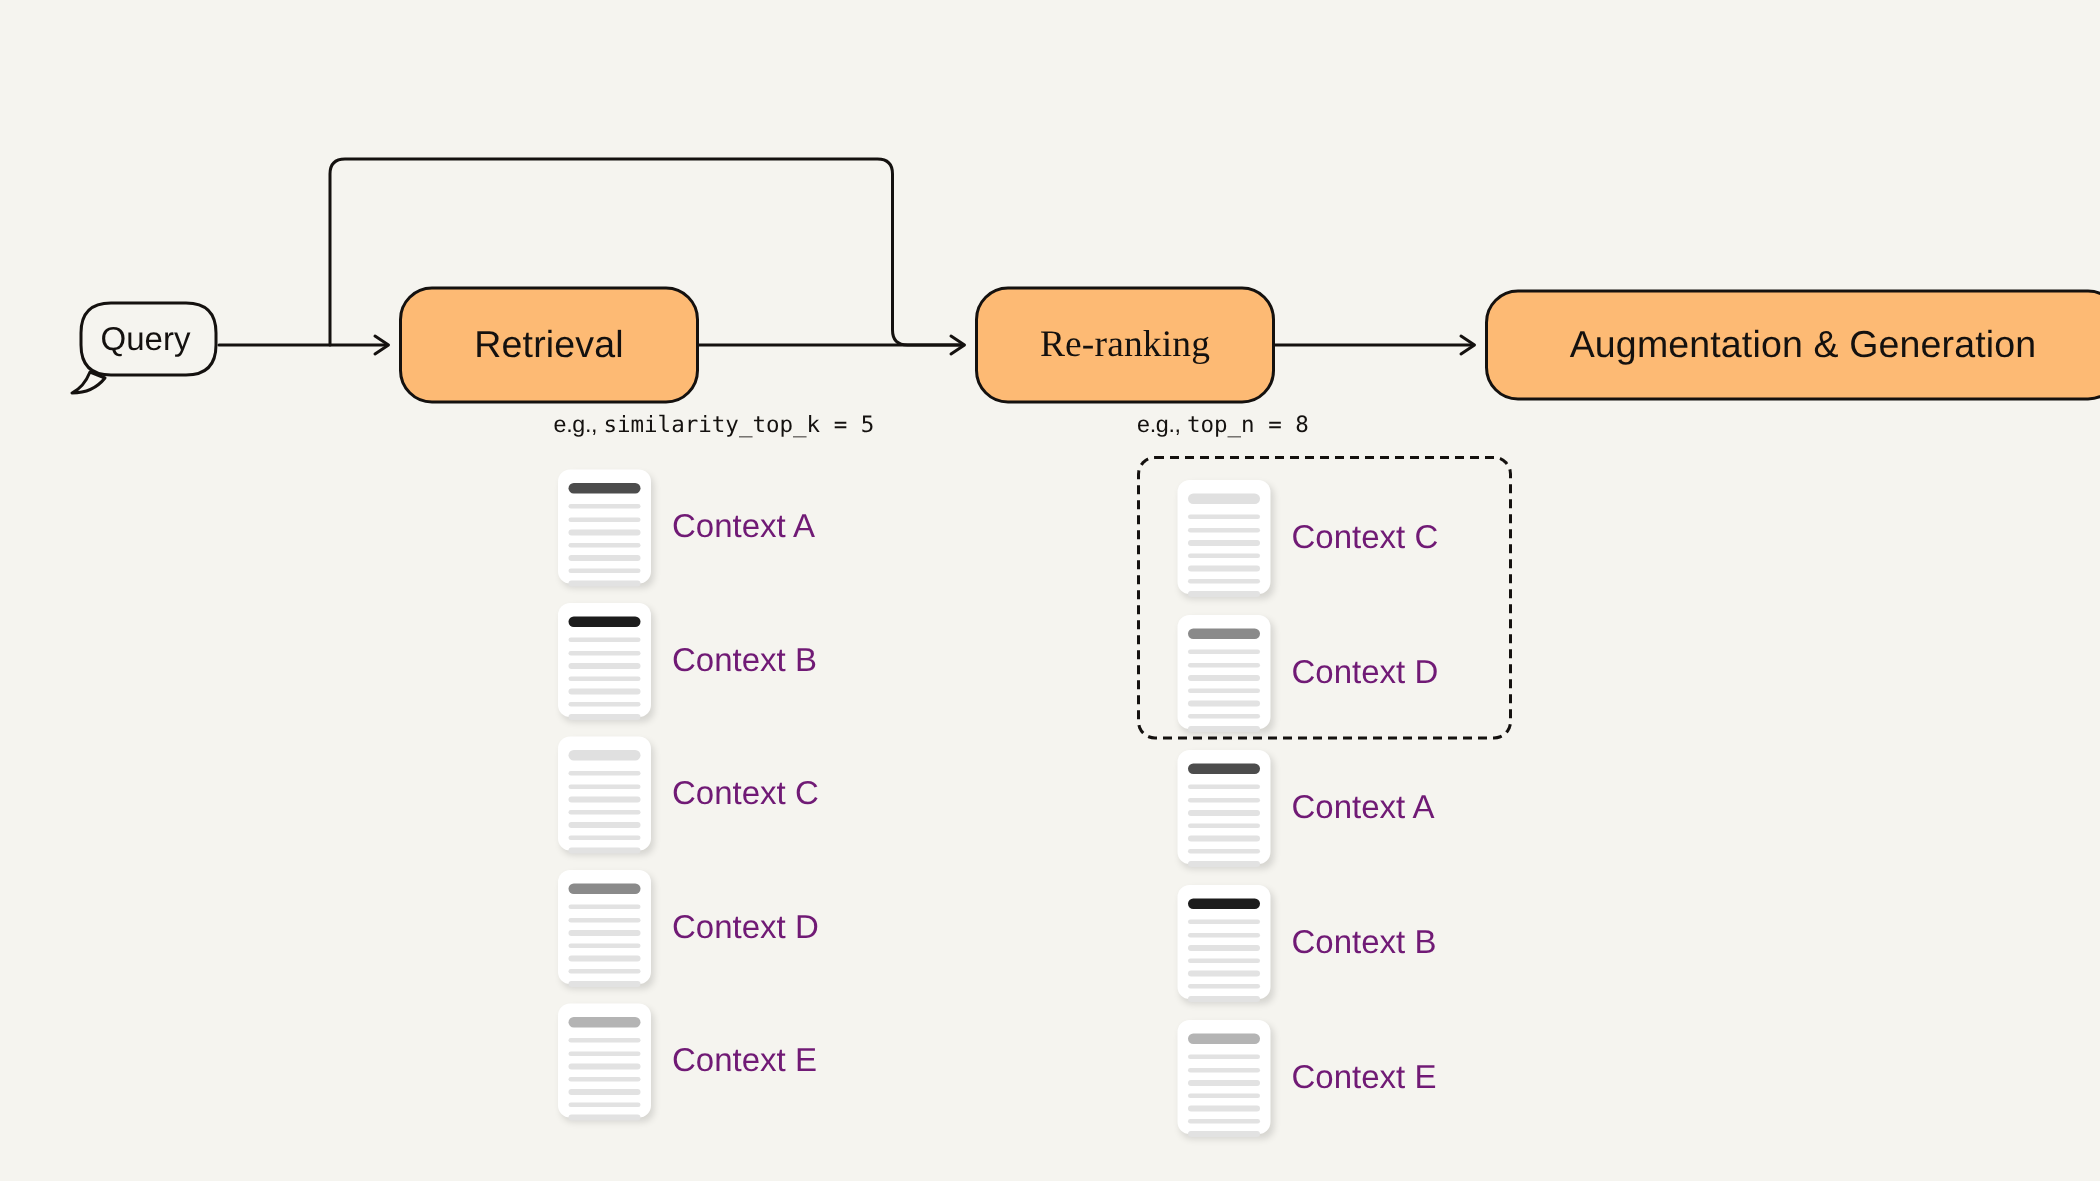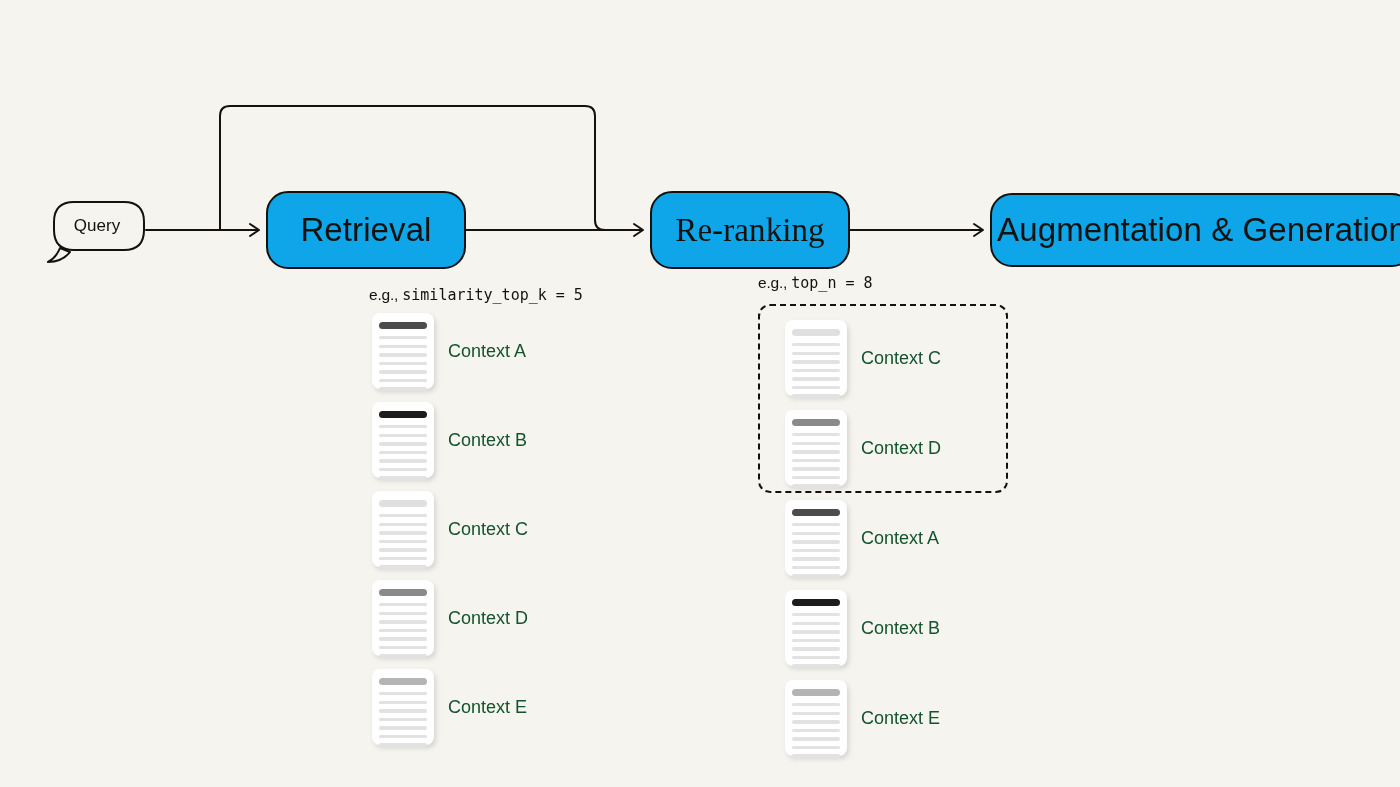--- a/index.html
+++ b/index.html
@@ -24,26 +24,26 @@
     height: 787px;
     pointer-events: none;
   }
 
   
   .stage {
     position: absolute;
     box-sizing: border-box;
     border: 2px solid #14110f;
     border-radius: 22px;
-    background: #0ea5e9;
+    background: #fdba74;
     display: flex;
     align-items: center;
     justify-content: center;
     color: #14110f;
-    font-size: 33px;
+    font-size: 25px;
     letter-spacing: 0.1px;
     white-space: nowrap;
   }
   #stage-retrieval { left: 266px; top: 191px; width: 200px; height: 78px; }
   #stage-rerank    { left: 650px; top: 191px; width: 200px; height: 78px; font-family: Liberation Serif, serif; }
   #stage-augment   { left: 990px; top: 193px; width: 424px; height: 74px; }
 
   
   #query-bubble {
     position: absolute;
@@ -52,54 +52,54 @@
     width: 94px;
     height: 48px;
   }
   #query-bubble .bubble-label {
     position: absolute;
     left: 0; top: 0;
     width: 94px; height: 48px;
     display: flex;
     align-items: center;
     justify-content: center;
-    font-size: 17px;
+    font-size: 22px;
     color: #14110f;
     z-index: 2;
   }
 
   
   .param-caption {
     position: absolute;
     font-size: 15.5px;
     color: #14110f;
     white-space: nowrap;
   }
   .param-caption .eg {
     font-family: "Liberation Sans", sans-serif;
     letter-spacing: -0.2px;
   }
   .param-caption .code {
     font-family: "DejaVu Sans Mono", monospace;
     font-size: 15px;
     letter-spacing: 0px;
   }
-  #caption-retrieval { left: 369px; top: 286px; }
+  #caption-retrieval { left: 369px; top: 274px; }
   #caption-rerank    { left: 758px; top: 274px; }
 
   
   .ctx-row {
     position: absolute;
     display: flex;
     align-items: center;
     gap: 14px;
   }
   .ctx-label {
-    font-size: 18px;
-    color: #14532d;
+    font-size: 22px;
+    color: #701a75;
     white-space: nowrap;
     line-height: 1;
   }
 
   
   .doc {
     position: relative;
     box-sizing: border-box;
     width: 62px;
     height: 76px;

